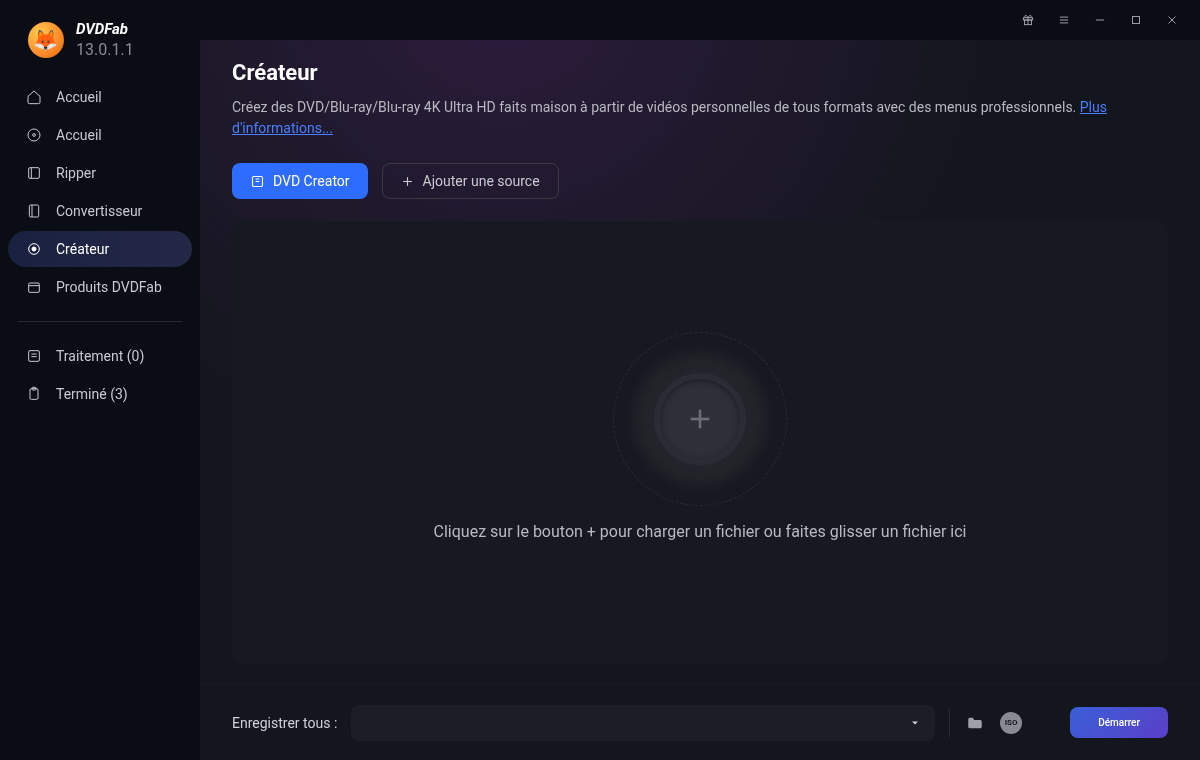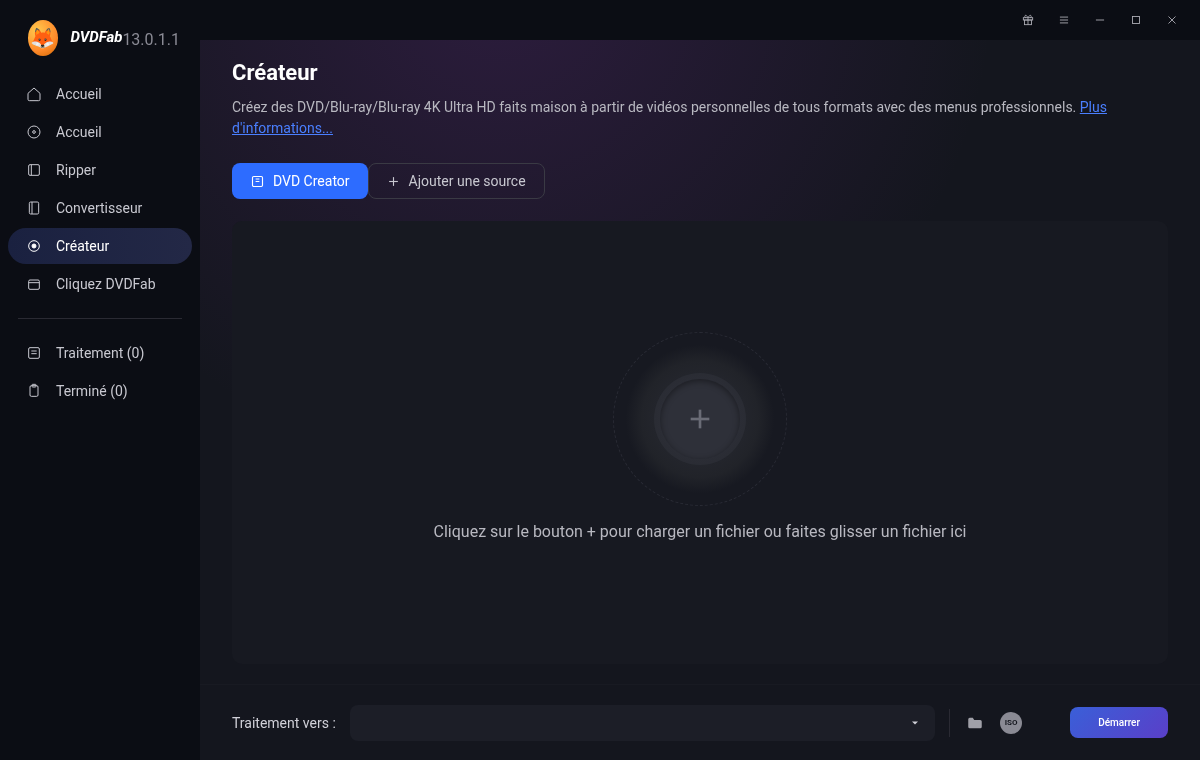--- a/index.html
+++ b/index.html
@@ -1,37 +1,37 @@
 <!DOCTYPE html>
 <html><head>
 <meta charset="utf-8">
 <style>
 * { margin: 0; padding: 0; box-sizing: border-box; font-family: -apple-system, BlinkMacSystemFont, "Segoe UI", Roboto, sans-serif; }
 body { width: 1200px; height: 760px; background: #0b0d14; color: #d0d0d8; overflow: hidden; display: flex; }
 .sidebar { width: 200px; height: 760px; background: #0b0d14; padding-top: 20px; flex-shrink: 0; }
 .logo { display: flex; align-items: center; padding: 0 20px 20px 28px; gap: 12px; }
 .logo-img { width: 36px; height: 36px; border-radius: 50%; background: radial-gradient(circle at 30% 30%, #ffc94d, #ff8a2b 60%, #d06600); display: flex; align-items: center; justify-content: center; font-size: 20px; }
-.logo-text { display: flex; flex-direction: row; }
+.logo-text { display: flex; flex-direction: column; }
 .logo-name { font-weight: 700; color: #fff; font-size: 15px; font-style: italic; }
 .logo-ver { font-size: 16px; color: #8a8a94; margin-top: 2px; }
 .nav { list-style: none; padding: 0 8px; }
 .nav li { display: flex; align-items: center; gap: 14px; padding: 10px 18px; border-radius: 20px; color: #c8c8d0; font-size: 14px; cursor: pointer; margin-bottom: 2px; }
 .nav li.active { background: linear-gradient(90deg, #1a2140, #232846); color: #fff; }
 .nav-icon { width: 16px; height: 16px; display: flex; align-items: center; justify-content: center; flex-shrink: 0; }
 .nav-icon svg { width: 16px; height: 16px; stroke: currentColor; fill: none; stroke-width: 1.5; }
 .nav-divider { height: 1px; background: #2a2a33; margin: 16px 18px; }
 .main { flex: 1; height: 760px; display: flex; flex-direction: column; background: #14161e; position: relative; }
 .titlebar { height: 40px; display: flex; justify-content: flex-end; align-items: center; gap: 8px; padding: 0 14px; background: #0b0d14; }
 .tb-btn { width: 28px; height: 28px; display: flex; align-items: center; justify-content: center; color: #b0b0b8; cursor: pointer; border-radius: 4px; }
 .tb-btn svg { width: 14px; height: 14px; stroke: currentColor; fill: none; stroke-width: 1.5; }
 .content { flex: 1; padding: 20px 32px 0 32px; background: radial-gradient(ellipse at 30% -10%, rgba(90,40,120,0.35), transparent 50%), #14161e; display: flex; flex-direction: column; }
 .page-title { font-size: 22px; font-weight: 700; color: #fff; margin-bottom: 12px; }
 .page-desc { font-size: 14px; color: #b8b8c0; margin-bottom: 24px; line-height: 1.5; }
 .page-desc a { color: #4a7fff; text-decoration: underline; }
-.actions { display: flex; gap: 0; margin-bottom: 22px; }
+.actions { display: flex; gap: 14px; margin-bottom: 22px; }
 .btn { display: flex; align-items: center; gap: 8px; padding: 9px 18px; border-radius: 8px; font-size: 14px; cursor: pointer; border: none; }
 .btn-primary { background: #2d6cff; color: #fff; }
 .btn-outline { background: transparent; border: 1px solid #3a3a44; color: #c8c8d0; padding-left: 17px; }
 .btn svg { width: 15px; height: 15px; stroke: currentColor; fill: none; stroke-width: 1.8; }
 .dropzone { flex: 1; background: #171921; border-radius: 10px; display: flex; flex-direction: column; align-items: center; justify-content: center; margin-bottom: 20px; min-height: 0; }
 .drop-circle { width: 150px; height: 150px; border-radius: 50%; background: radial-gradient(circle, #2a2c36 0%, #212329 55%, rgba(33,35,41,0) 70%); display: flex; align-items: center; justify-content: center; position: relative; margin-bottom: 28px; }
 .drop-circle::before { content: ""; position: absolute; inset: -12px; border-radius: 50%; border: 1px dashed rgba(120,120,140,0.18); }
 .drop-inner { width: 80px; height: 80px; border-radius: 50%; background: #2e3039; display: flex; align-items: center; justify-content: center; box-shadow: inset 0 2px 6px rgba(0,0,0,0.4), 0 0 0 6px rgba(60,62,72,0.3); }
 .drop-inner svg { width: 32px; height: 32px; stroke: #6a6c76; stroke-width: 2; fill: none; }
 .drop-text { font-size: 16px; color: #b8b8c0; }
@@ -101,21 +101,21 @@
         </span>
       <span>Créateur</span>
     </li>
     <li>
       <span class="nav-icon">
           <svg viewBox="0 0 24 24">
             <rect x="4" y="6" width="16" height="14" rx="2"></rect>
             <path d="M4 10h16"></path>
           </svg>
         </span>
-      <span>Cliquez DVDFab</span>
+      <span>Produits DVDFab</span>
     </li>
   </ul>
   <div class="nav-divider"></div>
   <ul class="nav">
     <li>
       <span class="nav-icon">
           <svg viewBox="0 0 24 24">
             <rect x="4" y="4" width="16" height="16" rx="2"></rect>
             <line x1="8" y1="9" x2="16" y2="9"></line>
             <line x1="8" y1="13" x2="16" y2="13"></line>
@@ -123,21 +123,21 @@
         </span>
       <span>Traitement (0)</span>
     </li>
     <li>
       <span class="nav-icon">
           <svg viewBox="0 0 24 24">
             <rect x="6" y="4" width="12" height="16" rx="2"></rect>
             <rect x="9" y="2" width="6" height="4" rx="1"></rect>
           </svg>
         </span>
-      <span>Terminé (0)</span>
+      <span>Terminé (3)</span>
     </li>
   </ul>
 </div>
 
 <div class="main">
   <div class="titlebar">
     <div class="tb-btn">
         <svg viewBox="0 0 24 24">
           <rect x="4" y="8" width="16" height="4"></rect>
           <rect x="6" y="12" width="12" height="8"></rect>
@@ -198,21 +198,21 @@
               <line x1="12" y1="5" x2="12" y2="19"></line>
               <line x1="5" y1="12" x2="19" y2="12"></line>
             </svg>
         </div>
       </div>
       <div class="drop-text">Cliquez sur le bouton + pour charger un fichier ou faites glisser un fichier ici</div>
     </div>
   </div>
 
   <div class="footer">
-    <span class="footer-label">Traitement vers :</span>
+    <span class="footer-label">Enregistrer tous :</span>
     <div class="save-select">
       <svg viewBox="0 0 24 24">
           <path d="M6 9l6 6 6-6" fill="currentColor"></path>
         </svg>
     </div>
     <div class="footer-sep"></div>
     <div class="footer-icon">
       <svg viewBox="0 0 24 24">
           <path d="M3 7a2 2 0 0 1 2-2h4l2 3h8a2 2 0 0 1 2 2v7a2 2 0 0 1-2 2H5a2 2 0 0 1-2-2z" fill="currentColor" stroke="none"></path>
         </svg>

